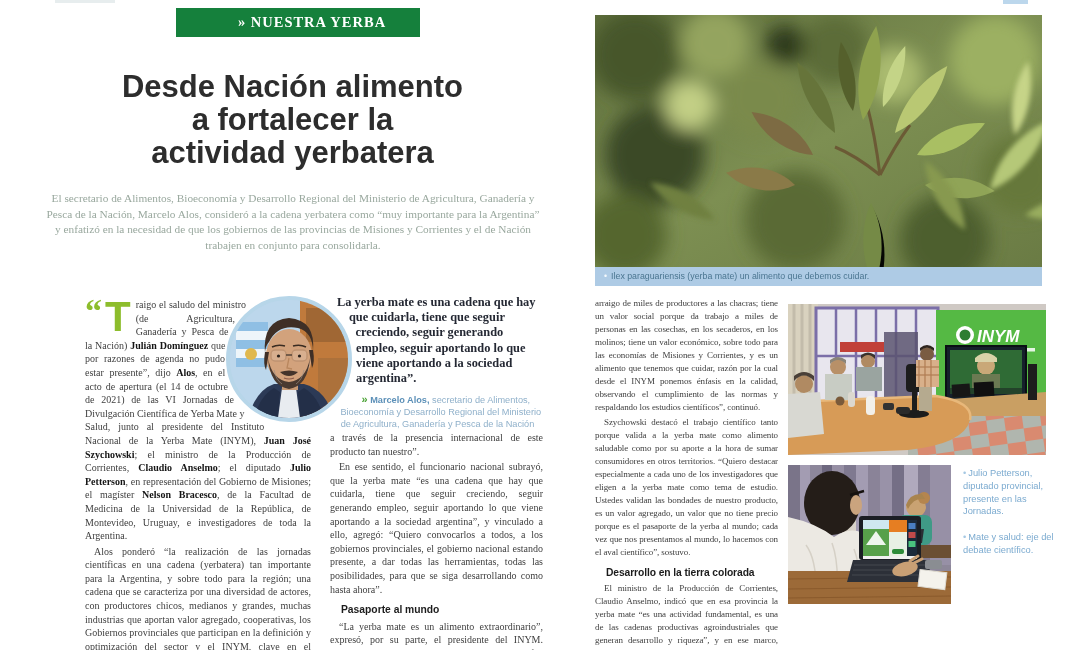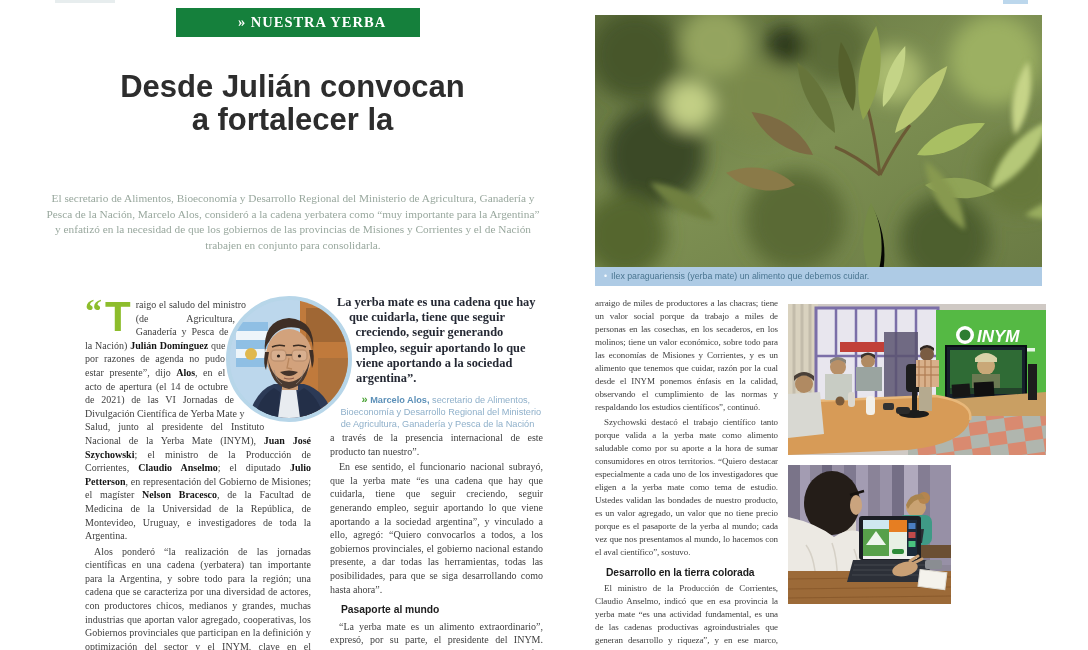--- a/index.html
+++ b/index.html
@@ -65,22 +65,23 @@
 <body>
 
 <div id="canvas">
 
   <div class="abs sliver1"></div>
   <div class="abs sliver2"></div>
 
   <div class="abs banner">» NUESTRA YERBA</div>
 
   <h1 class="abs headline" style="margin:0;font-weight:bold;">
-    <span>Desde Julián convocan</span>
+    <span>Desde Nación alimento</span>
     <span>a fortalecer la</span>
+    <span>actividad yerbatera</span>
   </h1>
 
   <div class="abs standfirst">El secretario de Alimentos, Bioeconomía y Desarrollo Regional del Ministerio de Agricultura, Ganadería y Pesca de la Nación, Marcelo Alos, consideró a la cadena yerbatera como “muy importante para la Argentina” y enfatizó en la necesidad de que los gobiernos de las provincias de Misiones y Corrientes y el de Nación trabajen en conjunto para consolidarla.</div>
 
   <div class="abs col1 bodytext">
     <span class="c-spacer"></span>
     <p class="p">
       <span class="qmark">“</span>
       <span class="dropcap">T</span>
       <span><span>raigo el saludo del ministro (de Agricultura, Ganadería y Pesca de la Nación) </span><span class="b">Julián Domínguez</span><span> que por razones de agenda no pudo estar presente”, dijo </span><span class="b">Alos</span><span>, en el acto de apertura (el 14 de octubre de 2021) de las VI Jornadas de Divulgación Científica de Yerba Mate y Salud, junto al presidente del Instituto Nacional de la Yerba Mate (INYM), </span><span class="b">Juan José Szychowski</span><span>; el ministro de la Producción de Corrientes, </span><span class="b">Claudio Anselmo</span><span>; el diputado </span><span class="b">Julio Petterson</span><span>, en representación del Gobierno de Misiones; el magíster </span><span class="b">Nelson Bracesco</span><span>, de la Facultad de Medicina de la Universidad de la República, de Montevideo, Uruguay, e investigadores de toda la Argentina.</span></span>
@@ -350,14 +351,22 @@
           <line x1="65" y1="105" x2="141" y2="105"></line>
           <line x1="64" y1="110" x2="142" y2="110"></line>
         </g>
       <ellipse cx="117" cy="104" rx="13" ry="7" fill="#c9a075" transform="rotate(-14 117 104)"></ellipse>
       <path d="M126,98 L134,94 M122,96 L130,91" stroke="#c9a075" stroke-width="3" stroke-linecap="round"></path>
       <rect x="131" y="106" width="27" height="17" fill="#f4f2ec" stroke="#dddad2" transform="rotate(7 144 114)"></rect>
       <rect x="137" y="95" width="17" height="9" rx="2" fill="#8a8d92"></rect>
     </svg>
   </div>
 
+  <div class="abs sidecaps">
+    <div class="sidecap">
+      <span class="dot">•</span><span>Julio Petterson, diputado provincial, presente en las Jornadas.</span>
+    </div>
+    <div class="sidecap">
+      <span class="dot">•</span><span>Mate y salud: eje del debate científico.</span>
+    </div>
+  </div>
 
 </div>
 
 </body></html>

